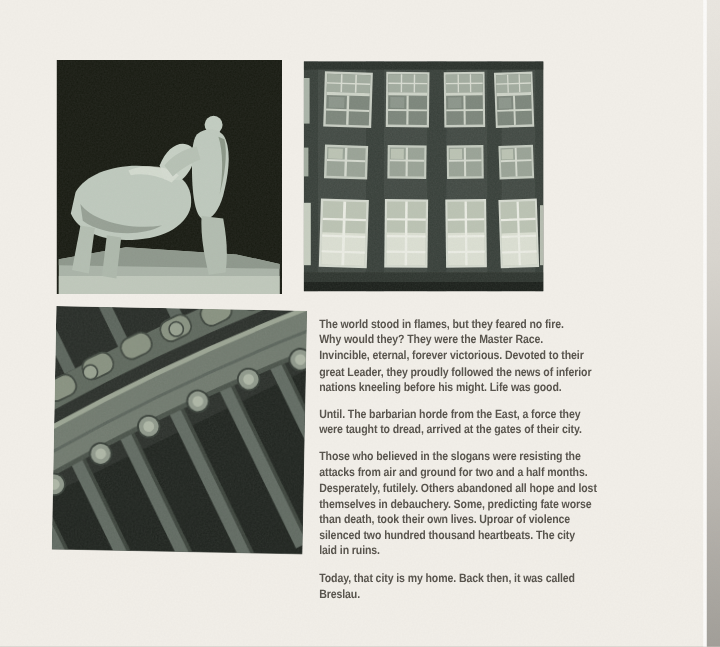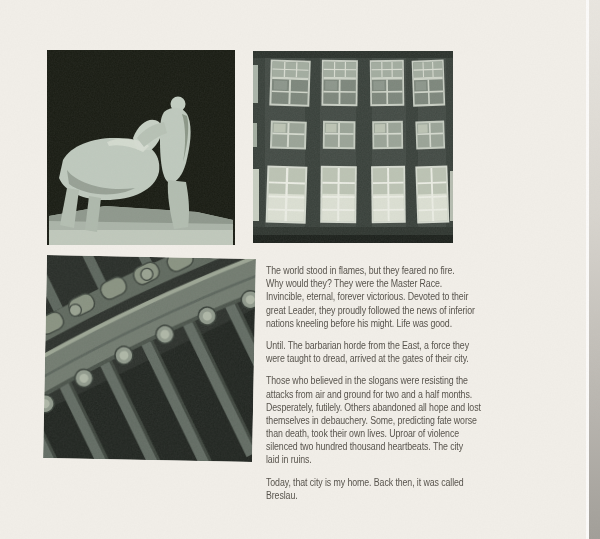--- a/index.html
+++ b/index.html
@@ -4,20 +4,21 @@
 <style>
   html,body{margin:0;padding:0;}
   body{
     width:600px;height:539px;overflow:hidden;position:relative;
     font-family:"Liberation Sans","DejaVu Sans",sans-serif;
     background:#b0aca4;
   }
   #page{
     position:absolute;inset:0;width:600px;height:539px;
     background:#f2efe9;
+    font-weight:bold;
   }
   .photo{position:absolute;overflow:hidden;}
   .photo svg{display:block;filter:blur(.3px);}
   #statue-photo{left:47px;top:50px;width:188px;height:195px;}
   #building-photo{left:253px;top:51px;width:200px;height:192px;}
   #machinery-photo{left:45px;top:257px;width:209px;height:203px;transform:rotate(1.1deg);}
   #liner-notes{
     position:absolute;left:266px;top:264px;width:290px;
     font-size:10px;line-height:13.2px;letter-spacing:-0.1px;
     color:#56524b;

